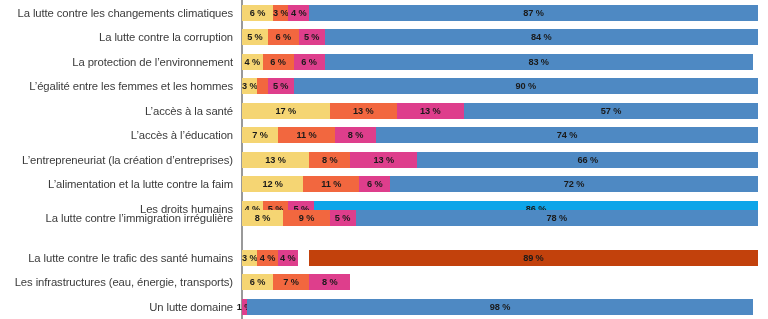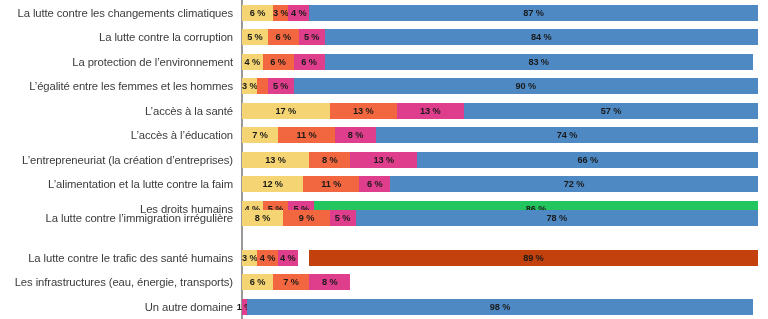--- a/index.html
+++ b/index.html
@@ -231,21 +231,21 @@
         <div class="bar">
           <div class="seg tiny" style="width: 4%; background: rgb(245, 213, 115);">
             <span class="seg-label">4 %</span>
           </div>
           <div class="seg" style="width: 5%; background: rgb(242, 103, 63);">
             <span class="seg-label">5 %</span>
           </div>
           <div class="seg" style="width: 5%; background: rgb(222, 62, 140);">
             <span class="seg-label">5 %</span>
           </div>
-          <div class="seg" style="width: 86%; background: #22c55e;">
+          <div class="seg" style="width: 86%; background: #0ea5e9;">
             <span class="seg-label">86 %</span>
           </div>
         </div>
       </div>
       <div class="row" style="top: 206px;">
         <div class="cat-label">La lutte contre l’immigration irrégulière</div>
         <div class="bar">
           <div class="seg" style="width: 8%; background: rgb(245, 213, 115);">
             <span class="seg-label">8 %</span>
           </div>
@@ -285,21 +285,21 @@
           </div>
           <div class="seg" style="width: 7%; background: rgb(242, 103, 63);">
             <span class="seg-label">7 %</span>
           </div>
           <div class="seg" style="width: 8%; background: rgb(222, 62, 140);">
             <span class="seg-label">8 %</span>
           </div>
         </div>
       </div>
       <div class="row" style="top: 294.5px;">
-        <div class="cat-label">Un autre domaine</div>
+        <div class="cat-label">Un lutte domaine</div>
         <div class="bar">
           <div class="seg tiny" style="width: 1%; background: rgb(222, 62, 140);">
             <span class="seg-label">1 %</span>
           </div>
           <div class="seg" style="width: 98%; background: rgb(78, 137, 195);">
             <span class="seg-label">98 %</span>
           </div>
         </div>
       </div>
     </div>

